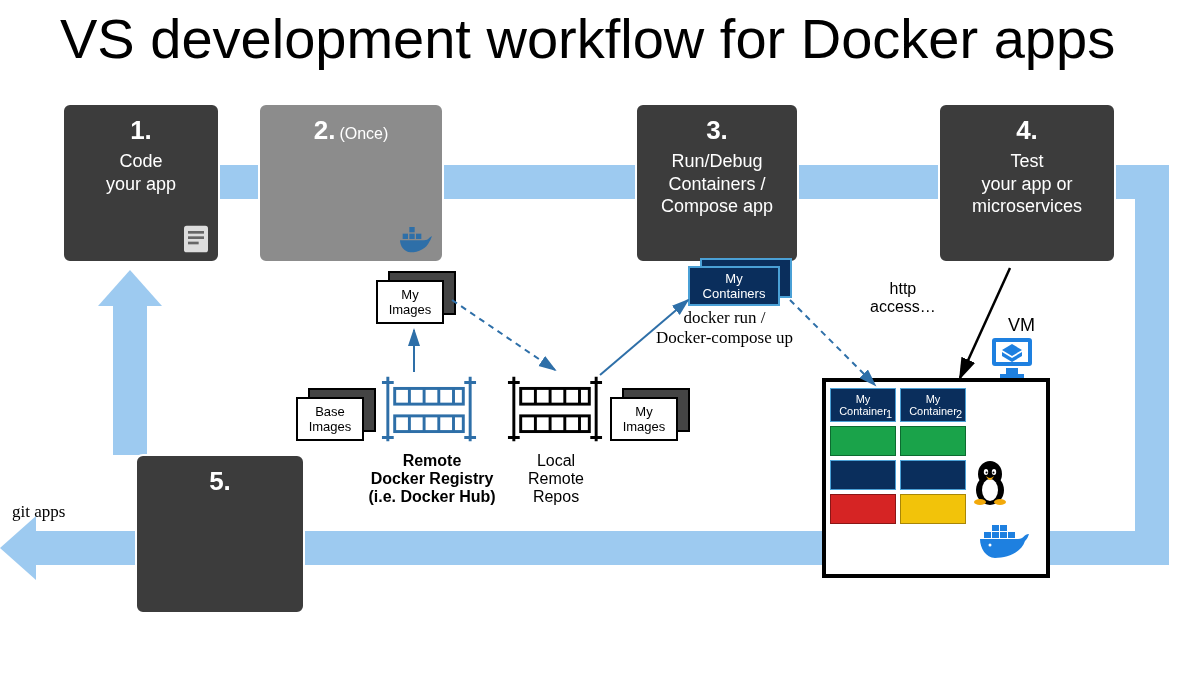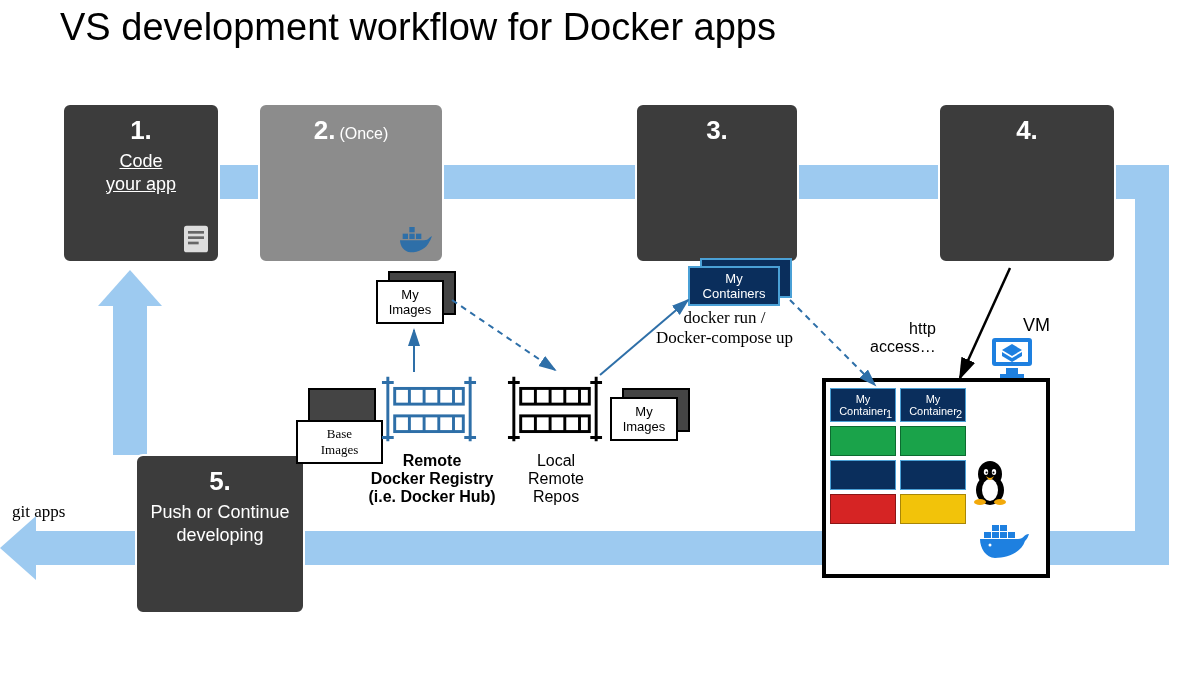--- a/index.html
+++ b/index.html
@@ -9,21 +9,21 @@
     background: #fff;
     width: 1194px;
     height: 679px;
     position: relative;
     overflow: hidden;
   }
   .title {
     position: absolute;
     left: 60px;
     top: 6px;
-    font-size: 38px;
+    font-size: 56px;
     font-weight: 300;
     color: #000;
   }
   .step-box {
     position: absolute;
     border-radius: 8px;
     color: #fff;
     text-align: center;
     display: flex;
     flex-direction: column;
@@ -101,21 +101,21 @@
 <div class="flow-bar" style="left:113px; top:295px; width:34px; height:160px;"></div>
 
 <div class="arrow-head" style="left:98px; top:270px; border-left:32px solid transparent; border-right:32px solid transparent; border-bottom:36px solid #9dcaf0;"></div>
 
 <div class="flow-bar" style="left:30px; top:531px; width:115px; height:34px;"></div>
 
 <div class="arrow-head" style="left:0px; top:516px; border-top:32px solid transparent; border-bottom:32px solid transparent; border-right:36px solid #9dcaf0;"></div>
 
 <div class="step-box step-dark" style="left:62px; top:103px; width:158px; height:160px;">
   <div class="step-num">1.</div>
-  <div class="step-text" style="white-space:pre-line;text-decoration:underline;">Code
+  <div class="step-text" style="white-space:pre-line;">Code
 your app</div>
   <svg class="box-icon" viewBox="0 0 24 24">
       <rect x="3" y="2" width="18" height="20" rx="2" fill="#ddd"></rect>
       <rect x="6" y="6" width="12" height="2" fill="#666"></rect>
       <rect x="6" y="10" width="12" height="2" fill="#666"></rect>
       <rect x="6" y="14" width="8" height="2" fill="#666"></rect>
     </svg>
 </div>
 
 <div class="step-box step-light" style="left:258px; top:103px; width:186px; height:160px;">
@@ -127,39 +127,41 @@
       <rect x="2" y="8" width="4" height="4" fill="#2e6fa8"></rect>
       <rect x="7" y="8" width="4" height="4" fill="#2e6fa8"></rect>
       <rect x="12" y="8" width="4" height="4" fill="#2e6fa8"></rect>
       <rect x="7" y="3" width="4" height="4" fill="#2e6fa8"></rect>
       <path d="M0 13 h18 c4 0 4 -3 6 -3 c-1 2 -1 3 -2 4 c-2 5 -8 8 -14 8 C3 22 0 17 0 13z" fill="#2e6fa8"></path>
     </svg>
 </div>
 
 <div class="step-box step-dark" style="left:635px; top:103px; width:164px; height:160px;">
   <div class="step-num">3.</div>
+  <div class="step-text">Run/Debug Containers / Compose app</div>
 </div>
 
 <div class="step-box step-dark" style="left:938px; top:103px; width:178px; height:160px;">
   <div class="step-num">4.</div>
+  <div class="step-text" style="white-space:pre-line;">Test
+your app or microservices</div>
 </div>
 
 <div class="step-box step-dark" style="left:135px; top:454px; width:170px; height:160px;">
   <div class="step-num">5.</div>
-  <div class="step-text">Push or Continue developing</div>
 </div>
 
 <div class="mono" style="position:absolute; left:12px; top:502px;">git apps</div>
 
 <div class="shadow-box" style="left:388px; top:271px; width:68px; height:44px;"></div>
 <div class="small-box" style="left:376px; top:280px; width:68px; height:44px; white-space:pre-line;">My
 Images</div>
 
 <div class="shadow-box" style="left:308px; top:388px; width:68px; height:44px;"></div>
-<div class="small-box" style="left:296px; top:420px; width:87px; height:44px; white-space:pre-line;font-family:Liberation Serif, serif;">Base
+<div class="small-box" style="left:296px; top:397px; width:68px; height:44px; white-space:pre-line;">Base
 Images</div>
 
 <svg style="position:absolute; left:380px; top:370px; width:98px; height:80px;" viewBox="0 0 100 80">
   <g stroke="#2e6fa8" stroke-width="3" fill="none">
     <path d="M8 6 v66 M92 6 v66 M2 12 h12 M86 12 h12 M2 68 h12 M86 68 h12"></path>
     <rect x="15" y="18" width="70" height="16"></rect>
     <rect x="15" y="46" width="70" height="16"></rect>
     <line x1="30" y1="18" x2="30" y2="34"></line>
       <line x1="45" y1="18" x2="45" y2="34"></line>
       <line x1="60" y1="18" x2="60" y2="34"></line>
@@ -197,24 +199,24 @@
 <div class="small-box" style="left:610px; top:397px; width:68px; height:44px; white-space:pre-line;">My
 Images</div>
 
 <div style="position:absolute; left:700px; top:258px; width:92px; height:40px; background:#0a2e5c; border:2px solid #4aa0d6;"></div>
 <div style="position:absolute; left:688px; top:266px; width:92px; height:40px; background:#0a2e5c; border:2px solid #4aa0d6; color:#fff; font-size:13px; text-align:center; display:flex; align-items:center; justify-content:center; white-space:pre-line;">My
 Containers</div>
 
 <div class="mono" style="position:absolute; left:656px; top:308px; white-space:pre-line; text-align:center;">docker run /
 Docker-compose up</div>
 
-<div class="caption" style="left:870px; top:280px; white-space:pre-line; text-align:right;margin-top:40px;">http
+<div class="caption" style="left:870px; top:280px; white-space:pre-line; text-align:center;">http
 access…</div>
 
-<div class="caption" style="left:1008px; top:315px; font-size:18px;margin-left:15px;">VM</div>
+<div class="caption" style="left:1008px; top:315px; font-size:18px;">VM</div>
 <svg style="position:absolute; left:988px; top:336px; width:48px; height:44px;" viewBox="0 0 48 44">
   <rect x="4" y="2" width="40" height="28" rx="3" fill="#1e80e0"></rect>
   <rect x="8" y="6" width="32" height="20" fill="#fff"></rect>
   <path d="M24 8 l10 6 l-10 6 l-10 -6 z M14 16 l10 6 l10 -6 v4 l-10 6 l-10 -6 z" fill="#1e80e0"></path>
   <rect x="18" y="32" width="12" height="6" fill="#1e80e0"></rect>
   <rect x="12" y="38" width="24" height="4" fill="#1e80e0"></rect>
 </svg>
 
 <div class="vm-box" style="left:822px; top:378px; width:228px; height:200px;"></div>
 

